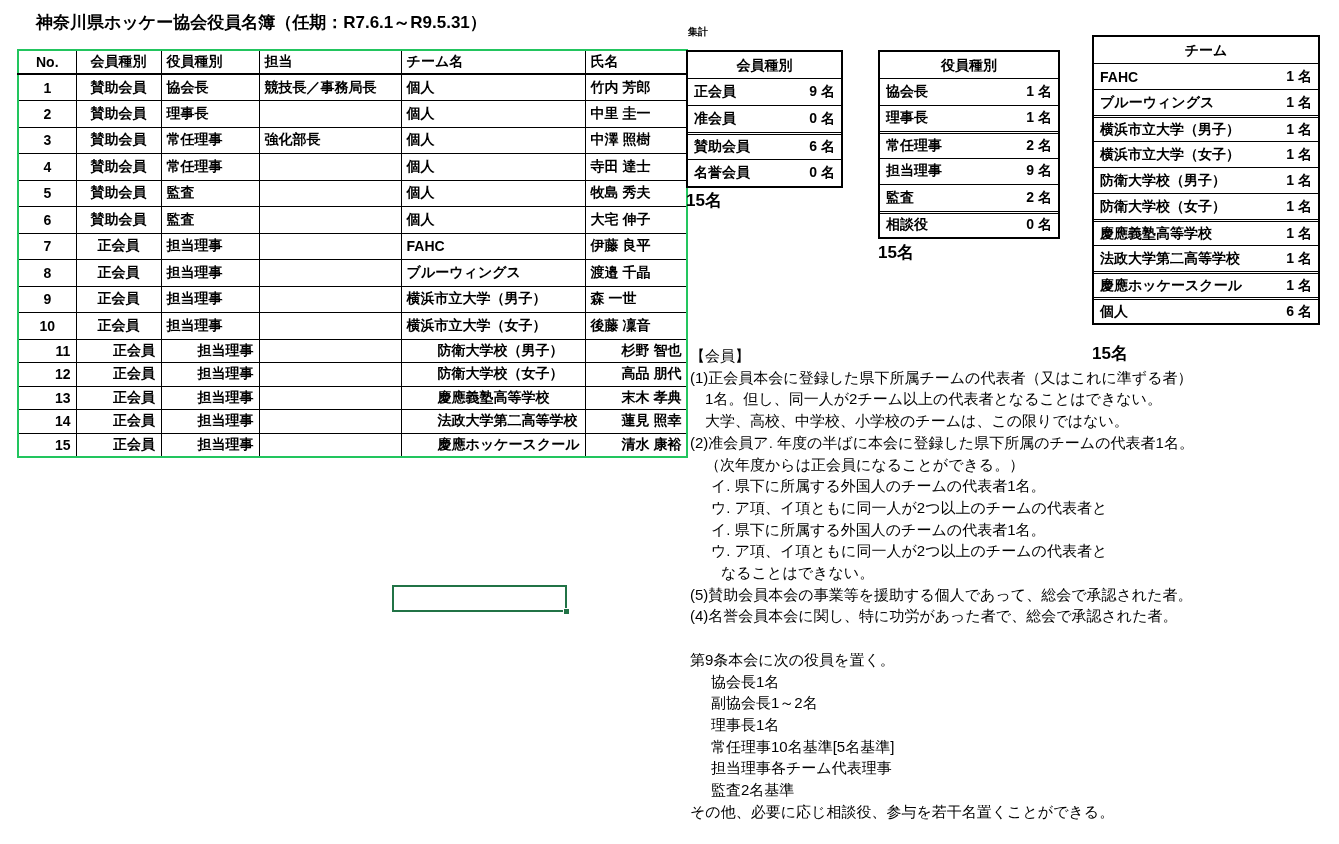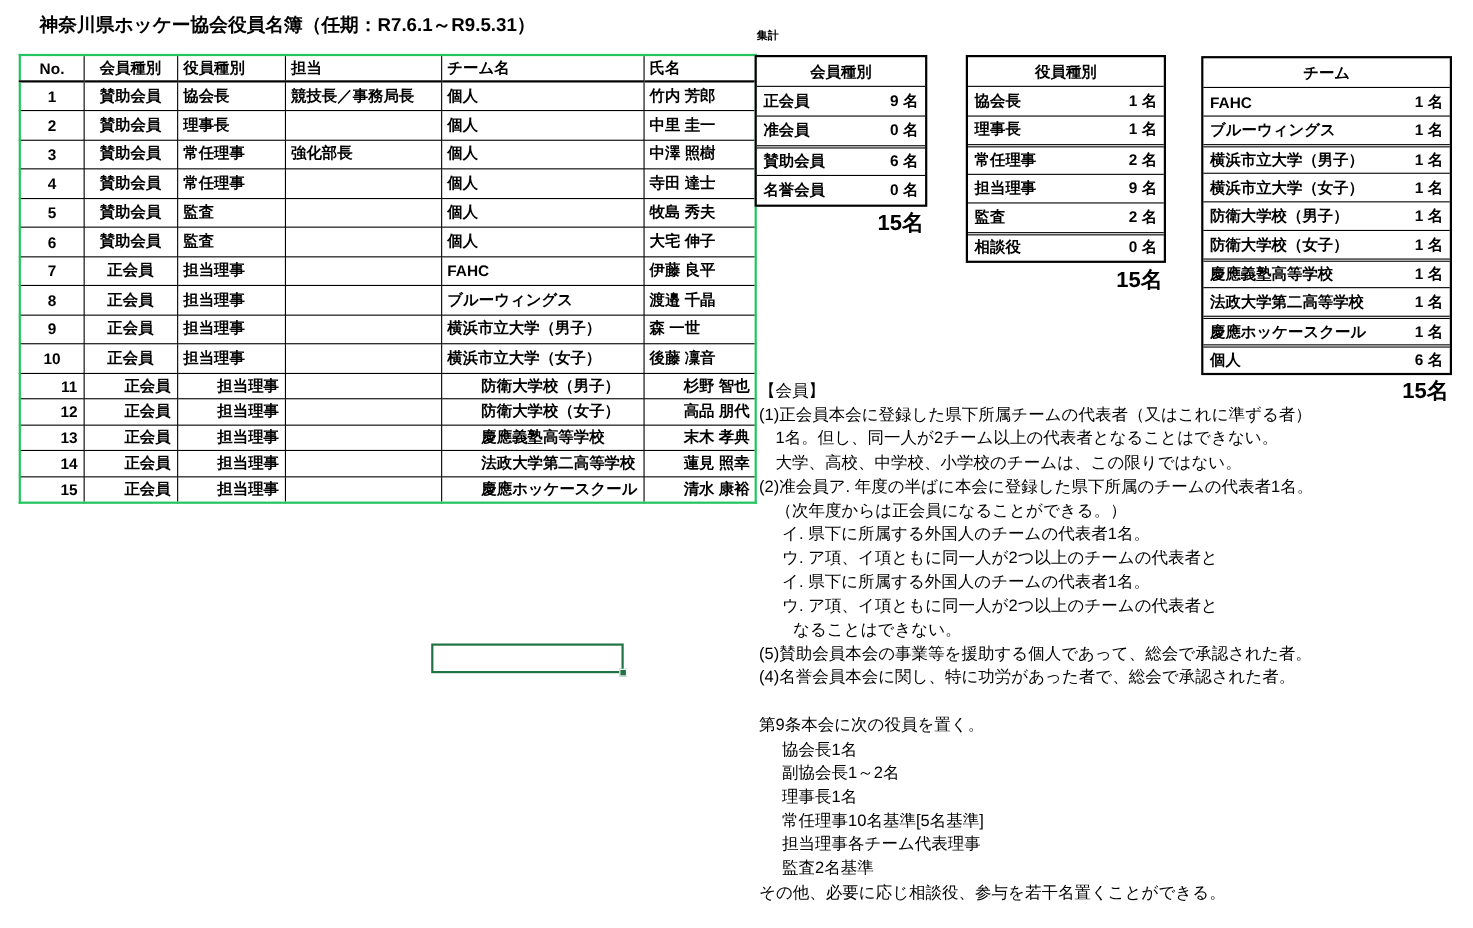--- a/index.html
+++ b/index.html
@@ -46,24 +46,24 @@
     display:flex; justify-content:space-between; align-items:center;
     border-top:1px solid #000; padding:0 6px; white-space:nowrap;
   }
   .srow.sep { border-top:3px double #000; }
   .scount .unit { margin-left:4px; }
   .stable.member .srow { height:27px; }
   .stable.officer .srow { height:26.5px; }
   .stable.team .srow { height:26px; }
   #member-table { left:686px; top:50px; width:157px; }
   #officer-table { left:878px; top:50px; width:182px; }
-  #team-table { left:1092px; top:51px; width:228px; }
+  #team-table { left:1092px; top:35px; width:228px; }
   .stotal {
-    position:absolute; font-size:20px; font-weight:700;
-    text-align:right; padding-right:3px; white-space:nowrap;
+    position:absolute; font-size:17px; font-weight:700;
+    text-align:left; padding-right:3px; white-space:nowrap;
   }
   #member-total { left:686px; top:189px; width:157px; }
   #officer-total { left:878px; top:241px; width:182px; }
   #team-total { left:1092px; top:342px; width:228px; }
   
   .notes {
     position:absolute; left:690px; top:345px;
     font-size:15px; line-height:21.7px; font-weight:400;
   }
   .note-line { white-space:pre; min-height:21.7px; }

